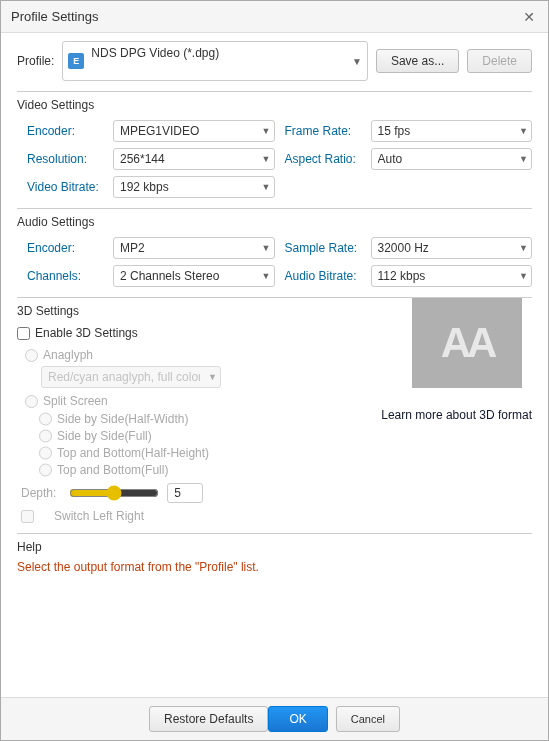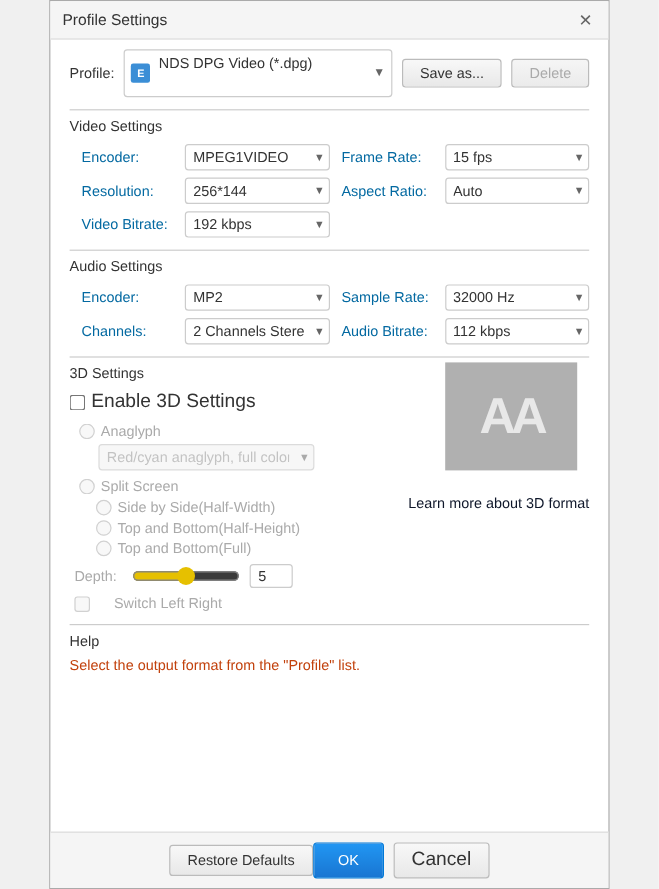--- a/index.html
+++ b/index.html
@@ -8,21 +8,21 @@
       font-size: 12px;
       background: #f0f0f0;
       display: flex;
       justify-content: center;
       align-items: center;
       width: 549px;
       height: 741px;
       overflow: hidden;
     }
     .dialog {
-      width: 467px;
+      width: 549px;
       height: 741px;
       background: #ffffff;
       border: 1px solid #aaa;
       display: flex;
       flex-direction: column;
     }
     .title-bar {
       background: #f5f5f5;
       border-bottom: 1px solid #ddd;
       padding: 6px 10px;
@@ -340,21 +340,21 @@
       background: linear-gradient(to bottom, #f8f8f8, #e8e8e8);
       font-size: 12px;
       cursor: pointer;
       color: #333;
     }
     .btn-cancel {
       padding: 5px 14px;
       border: 1px solid #bbb;
       border-radius: 3px;
       background: linear-gradient(to bottom, #f8f8f8, #e8e8e8);
-      font-size: 16px;
+      font-size: 11px;
       cursor: pointer;
       color: #333;
     }
 
     input[type="radio"] {
       accent-color: #aaa;
     }
     input[type="checkbox"] {
       accent-color: #aaa;
     }
@@ -480,21 +480,21 @@
             <span class="form-select-arrow">▼</span>
           </div>
         </div>
       </div>
     </div>
 
     <div class="section-3d">
       <div class="section-label">3D Settings</div>
       <div class="checkbox-row">
         <input type="checkbox" id="enable3d" style="">
-        <label for="enable3d" style="font-size:16px;color:#333;">Enable 3D Settings</label>
+        <label for="enable3d" style="font-size:12px;color:#333;">Enable 3D Settings</label>
       </div>
 
       <div class="three-d-bottom">
         <div class="three-d-left">
 
           <div class="radio-option">
             <input type="radio" name="td" id="anaglyph" disabled="" style="">
             <label for="anaglyph" class="radio-label-disabled">Anaglyph</label>
           </div>
           <div class="anaglyph-select-wrap">
@@ -504,20 +504,24 @@
             <span class="anaglyph-arrow">▼</span>
           </div>
 
           <div class="radio-option">
             <input type="radio" name="td" id="splitscreen" disabled="" style="">
             <label for="splitscreen" class="radio-label-disabled">Split Screen</label>
           </div>
           <div class="sub-radio-option">
             <input type="radio" name="split" id="sbsh" disabled="" style="">
             <label for="sbsh" class="radio-label-disabled">Side by Side(Half-Width)</label>
+          </div>
+          <div class="sub-radio-option">
+            <input type="radio" name="split" id="sbsf" disabled="" style="">
+            <label for="sbsf" class="radio-label-disabled">Side by Side(Full)</label>
           </div>
           <div class="sub-radio-option">
             <input type="radio" name="split" id="tbh" disabled="" style="">
             <label for="tbh" class="radio-label-disabled">Top and Bottom(Half-Height)</label>
           </div>
           <div class="sub-radio-option">
             <input type="radio" name="split" id="tbf" disabled="" style="">
             <label for="tbf" class="radio-label-disabled">Top and Bottom(Full)</label>
           </div>
 

